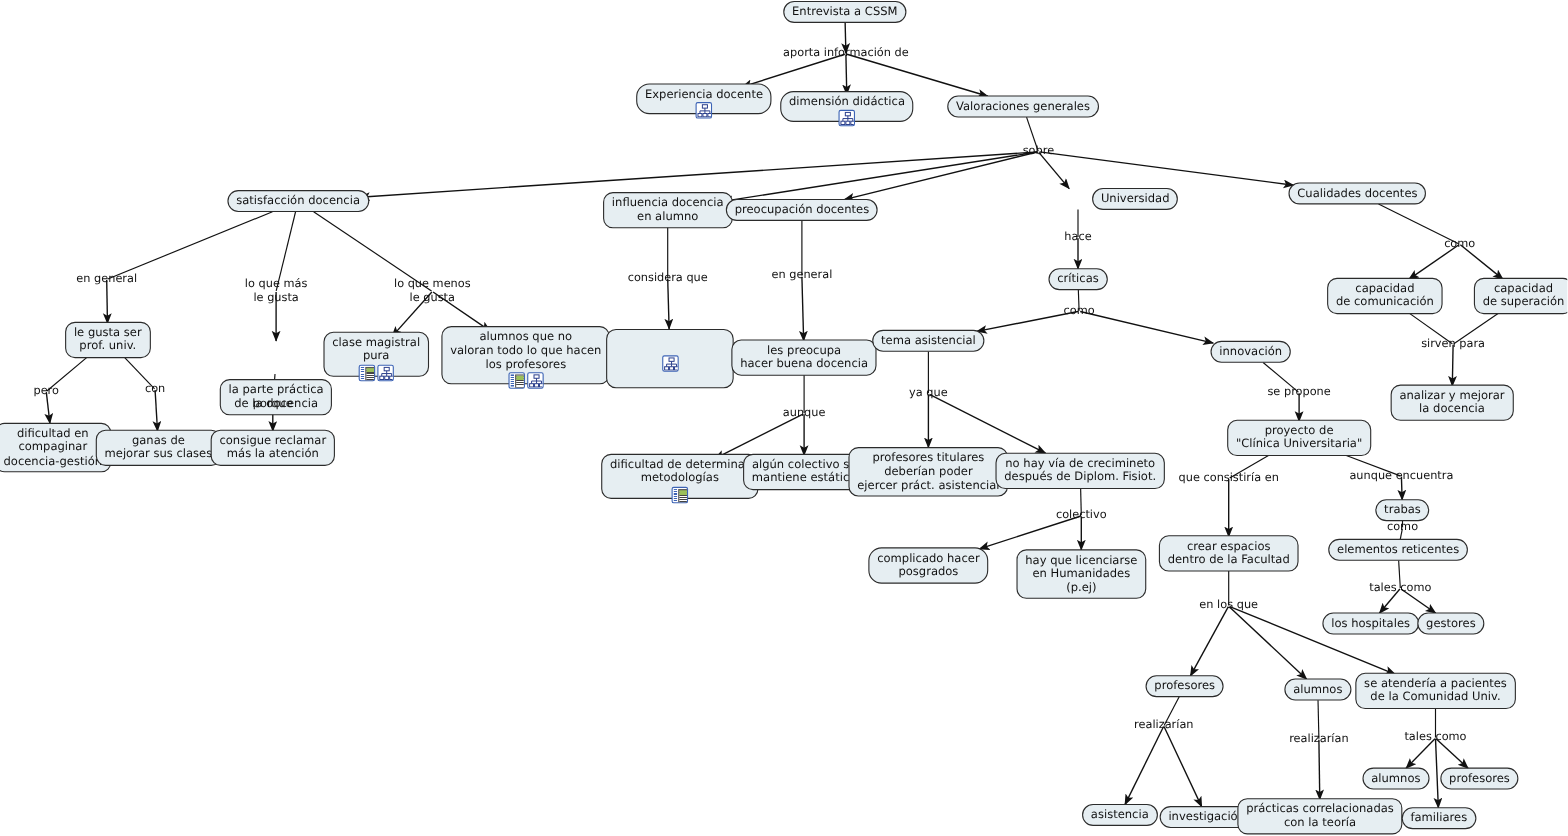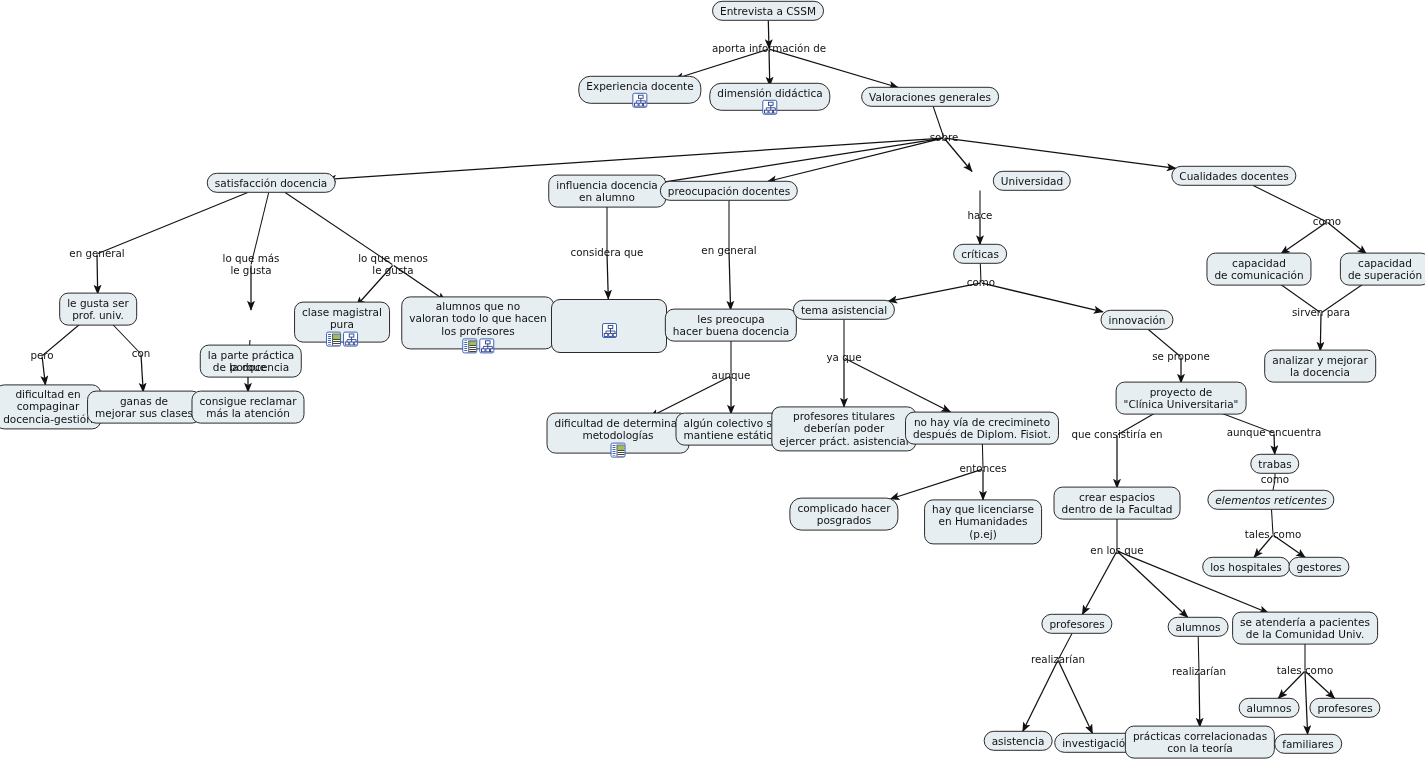--- a/index.html
+++ b/index.html
@@ -246,21 +246,21 @@
       <div class="node" style="left: 844px; top: 514px; min-width: 98px; min-height: 30px; border-radius: 12px;"><span class="txt">complicado hacer
 posgrados</span></div>
       <div class="node" style="left: 983px; top: 522px; min-width: 102px; min-height: 44px;"><span class="txt">hay que licenciarse
 en Humanidades
 (p.ej)</span></div>
       <div class="node" style="left: 1181px; top: 398px; min-width: 112px; min-height: 30px;"><span class="txt">proyecto de
 "Clínica Universitaria"</span></div>
       <div class="node" style="left: 1117px; top: 503px; min-width: 110px; min-height: 30px;"><span class="txt">crear espacios
 dentro de la Facultad</span></div>
       <div class="node pill" style="left: 1275px; top: 464px; min-width: 46px; min-height: 19px;"><span class="txt">trabas</span></div>
-      <div class="node pill" style="left: 1271px; top: 500px; min-width: 110px; min-height: 19px; font-style: italic;"><span class="txt">elementos reticentes</span></div>
+      <div class="node pill" style="left: 1271px; top: 500px; min-width: 110px; min-height: 19px;"><span class="txt">elementos reticentes</span></div>
       <div class="node pill" style="left: 1246px; top: 567px; min-width: 78px; min-height: 19px;"><span class="txt">los hospitales</span></div>
       <div class="node pill" style="left: 1319px; top: 567px; min-width: 58px; min-height: 19px;"><span class="txt">gestores</span></div>
       <div class="node" style="left: 1259px; top: 269px; min-width: 98px; min-height: 30px;"><span class="txt">capacidad
 de comunicación</span></div>
       <div class="node" style="left: 1385px; top: 269px; min-width: 80px; min-height: 30px;"><span class="txt">capacidad
 de superación</span></div>
       <div class="node" style="left: 1320px; top: 366px; min-width: 96px; min-height: 30px;"><span class="txt">analizar y mejorar
 la docencia</span></div>
       <div class="node pill" style="left: 1077px; top: 624px; min-width: 66px; min-height: 19px;"><span class="txt">profesores</span></div>
       <div class="node pill" style="left: 1198px; top: 627px; min-width: 56px; min-height: 19px;"><span class="txt">alumnos</span></div>
@@ -284,21 +284,21 @@
 le gusta</div>
       <div class="linklabel" style="left: 42px; top: 356px;">pero</div>
       <div class="linklabel" style="left: 141px; top: 354px;">con</div>
       <div class="linklabel" style="left: 248px; top: 368px;">porque</div>
       <div class="linklabel" style="left: 607px; top: 253px;">considera que</div>
       <div class="linklabel" style="left: 729px; top: 251px;">en general</div>
       <div class="linklabel" style="left: 731px; top: 376px;">aunque</div>
       <div class="linklabel" style="left: 980px; top: 216px;">hace</div>
       <div class="linklabel" style="left: 981px; top: 283px;">como</div>
       <div class="linklabel" style="left: 844px; top: 358px;">ya que</div>
-      <div class="linklabel" style="left: 983px; top: 469px;">entonces</div>
+      <div class="linklabel" style="left: 983px; top: 469px;">colectivo</div>
       <div class="linklabel" style="left: 1181px; top: 357px;">se propone</div>
       <div class="linklabel" style="left: 1117px; top: 435px;">que consistiría en</div>
       <div class="linklabel" style="left: 1117px; top: 551px;">en los que</div>
       <div class="linklabel" style="left: 1274px; top: 433px;">aunque encuentra</div>
       <div class="linklabel" style="left: 1275px; top: 480px;">como</div>
       <div class="linklabel" style="left: 1273px; top: 535px;">tales como</div>
       <div class="linklabel" style="left: 1327px; top: 222px;">como</div>
       <div class="linklabel" style="left: 1321px; top: 313px;">sirven para</div>
       <div class="linklabel" style="left: 1058px; top: 660px;">realizarían</div>
       <div class="linklabel" style="left: 1199px; top: 672px;">realizarían</div>

